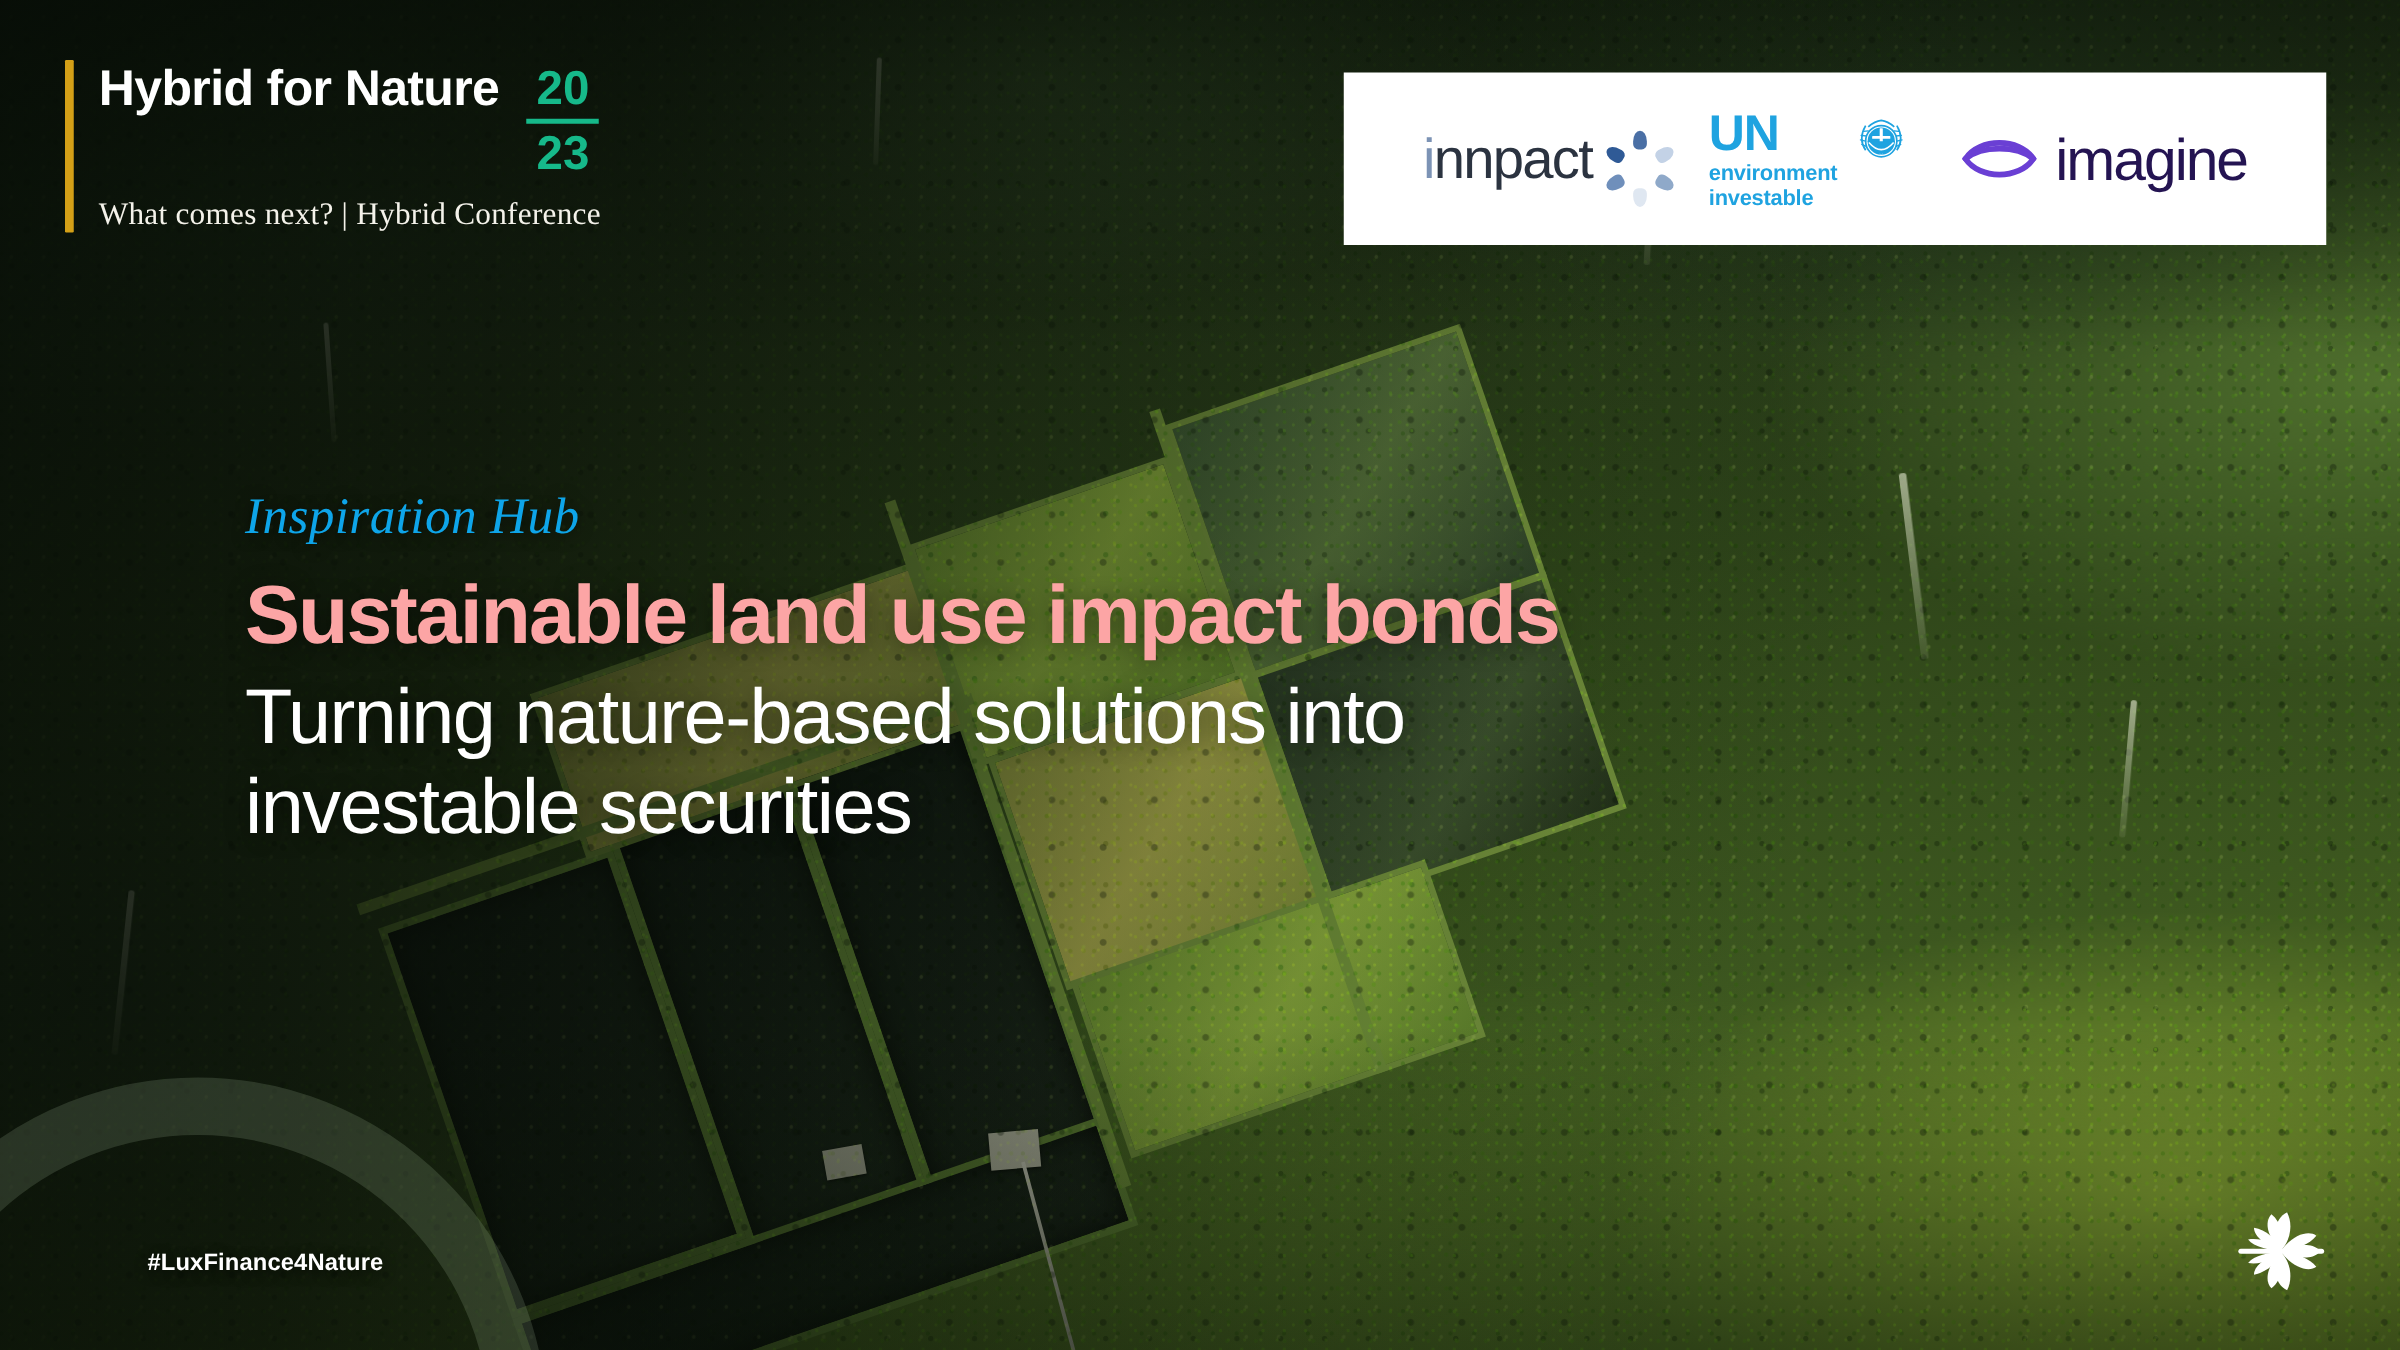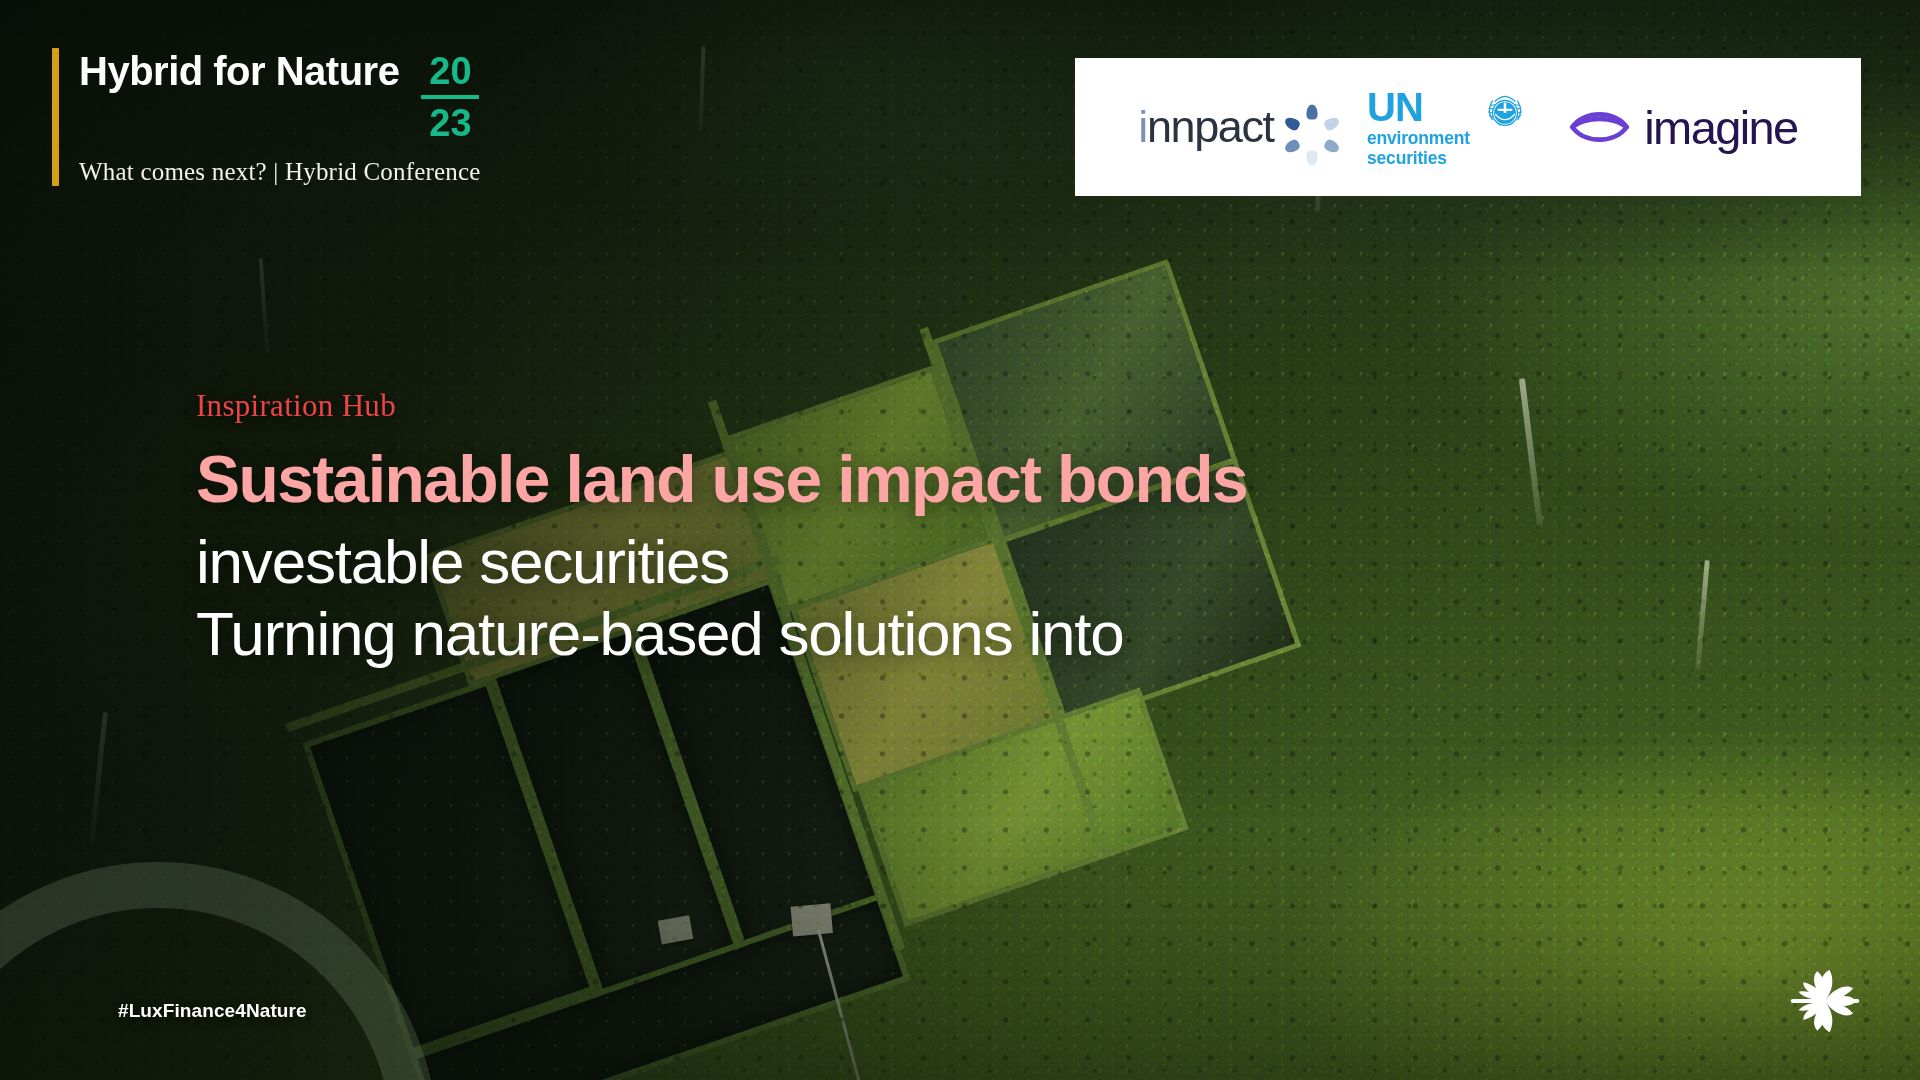--- a/index.html
+++ b/index.html
@@ -121,22 +121,22 @@
   .unep-emblem{ width:52px; height:52px; align-self:flex-start; margin-top:1px; }
 
   
   .imagine{ gap:14px; }
   .imagine .eye{ width:62px; height:44px; }
   .imagine .word{ font-size:47px; color:#241452; letter-spacing:-1.6px; font-weight:400; }
 
   
   .message{ position:absolute; left:196px; top:388px; width:1320px; }
   .eyebrow{
-    font-family:"Liberation Serif", serif; color:#ef4444;
-    font-size:31px; letter-spacing:.3px; text-shadow:0 2px 12px rgba(0,0,0,.55);
+    font-family:"Liberation Serif", serif; color:#0ea5e9;
+    font-size:41px; letter-spacing:.3px; text-shadow:0 2px 12px rgba(0,0,0,.55);font-style:italic;
   }
   .headline{
     margin-top:22px; color:#fca5a5; font-weight:700; font-size:66px; line-height:1.0;
     letter-spacing:-1.6px; text-shadow:0 3px 20px rgba(0,0,0,.45);
   }
   .subhead{
     margin-top:14px; color:#ffffff; font-weight:300; font-size:62px; line-height:1.16;
     letter-spacing:-1.2px; text-shadow:0 3px 20px rgba(0,0,0,.45);
   }
 
@@ -224,21 +224,21 @@
         <i style="transform:translate(-50%,-50%) rotate(180deg) translateY(-11px); background:#dfe7f1;"></i>
         <i style="transform:translate(-50%,-50%) rotate(240deg) translateY(-11px); background:#6f8fbb;"></i>
         <i style="transform:translate(-50%,-50%) rotate(300deg) translateY(-11px); background:#2f5a96;"></i>
       </span>
     </div>
 
     <div class="logo unep">
       <span class="unep-text">
         <span class="un">UN</span>
         <span class="sub">environment</span>
-        <span class="sub">securities</span>
+        <span class="sub">investable</span>
       </span>
       <svg class="unep-emblem" viewBox="0 0 100 100">
         <g fill="none" stroke="#1fa3e0" stroke-width="2.6">
           <circle cx="50" cy="48" r="24"></circle>
           <path d="M26 62 Q14 44 26 24 M74 62 Q86 44 74 24"></path>
           <path d="M30 26 Q40 17 50 16 Q60 17 70 26"></path>
         </g>
         <g stroke="#1fa3e0" stroke-width="2" fill="none" stroke-linecap="round">
           <path d="M27 56 l-7 -3 M26 48 l-8 -2 M27 40 l-8 -1 M30 32 l-7 1"></path>
           <path d="M73 56 l7 -3 M74 48 l8 -2 M73 40 l8 -1 M70 32 l7 1"></path>
@@ -261,22 +261,22 @@
       </svg>
       <span class="word">imagine</span>
     </div>
 
   </div>
 
   <div class="message">
     <div class="eyebrow">Inspiration Hub</div>
     <div class="headline">Sustainable land use impact bonds</div>
     <div class="subhead">
+      <div>Turning nature-based solutions into</div>
       <div>investable securities</div>
-      <div>Turning nature-based solutions into</div>
     </div>
   </div>
 
   <div class="hashtag">#LuxFinance4Nature</div>
 
   <svg class="glf-mark" viewBox="0 0 100 100">
     <g fill="#ffffff">
       <rect x="6" y="47.4" width="88" height="5.2" rx="2.6"></rect>
       <path d="M50 49 C40 32 44 16 56 10 C62 22 60 38 50 49 Z"></path>
       <path d="M50 49 C36 36 32 20 40 12 C50 20 54 36 50 49 Z"></path>

